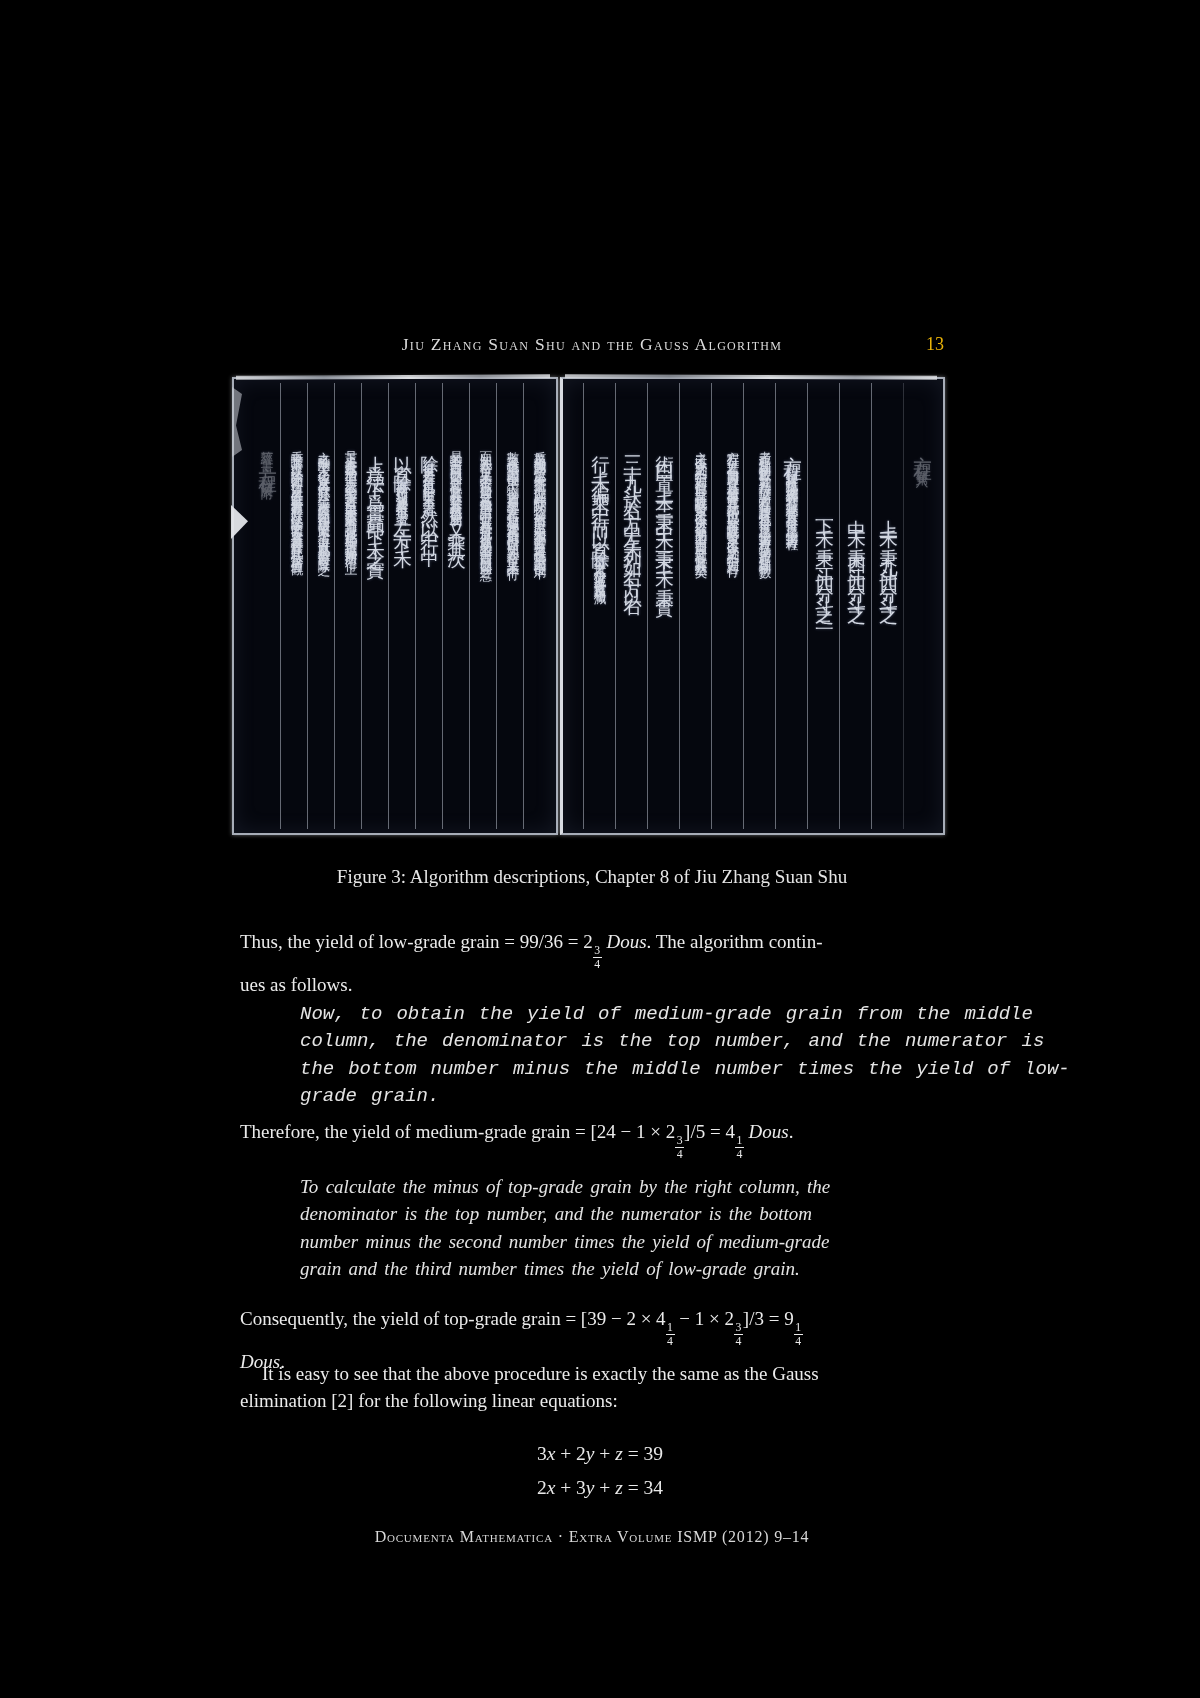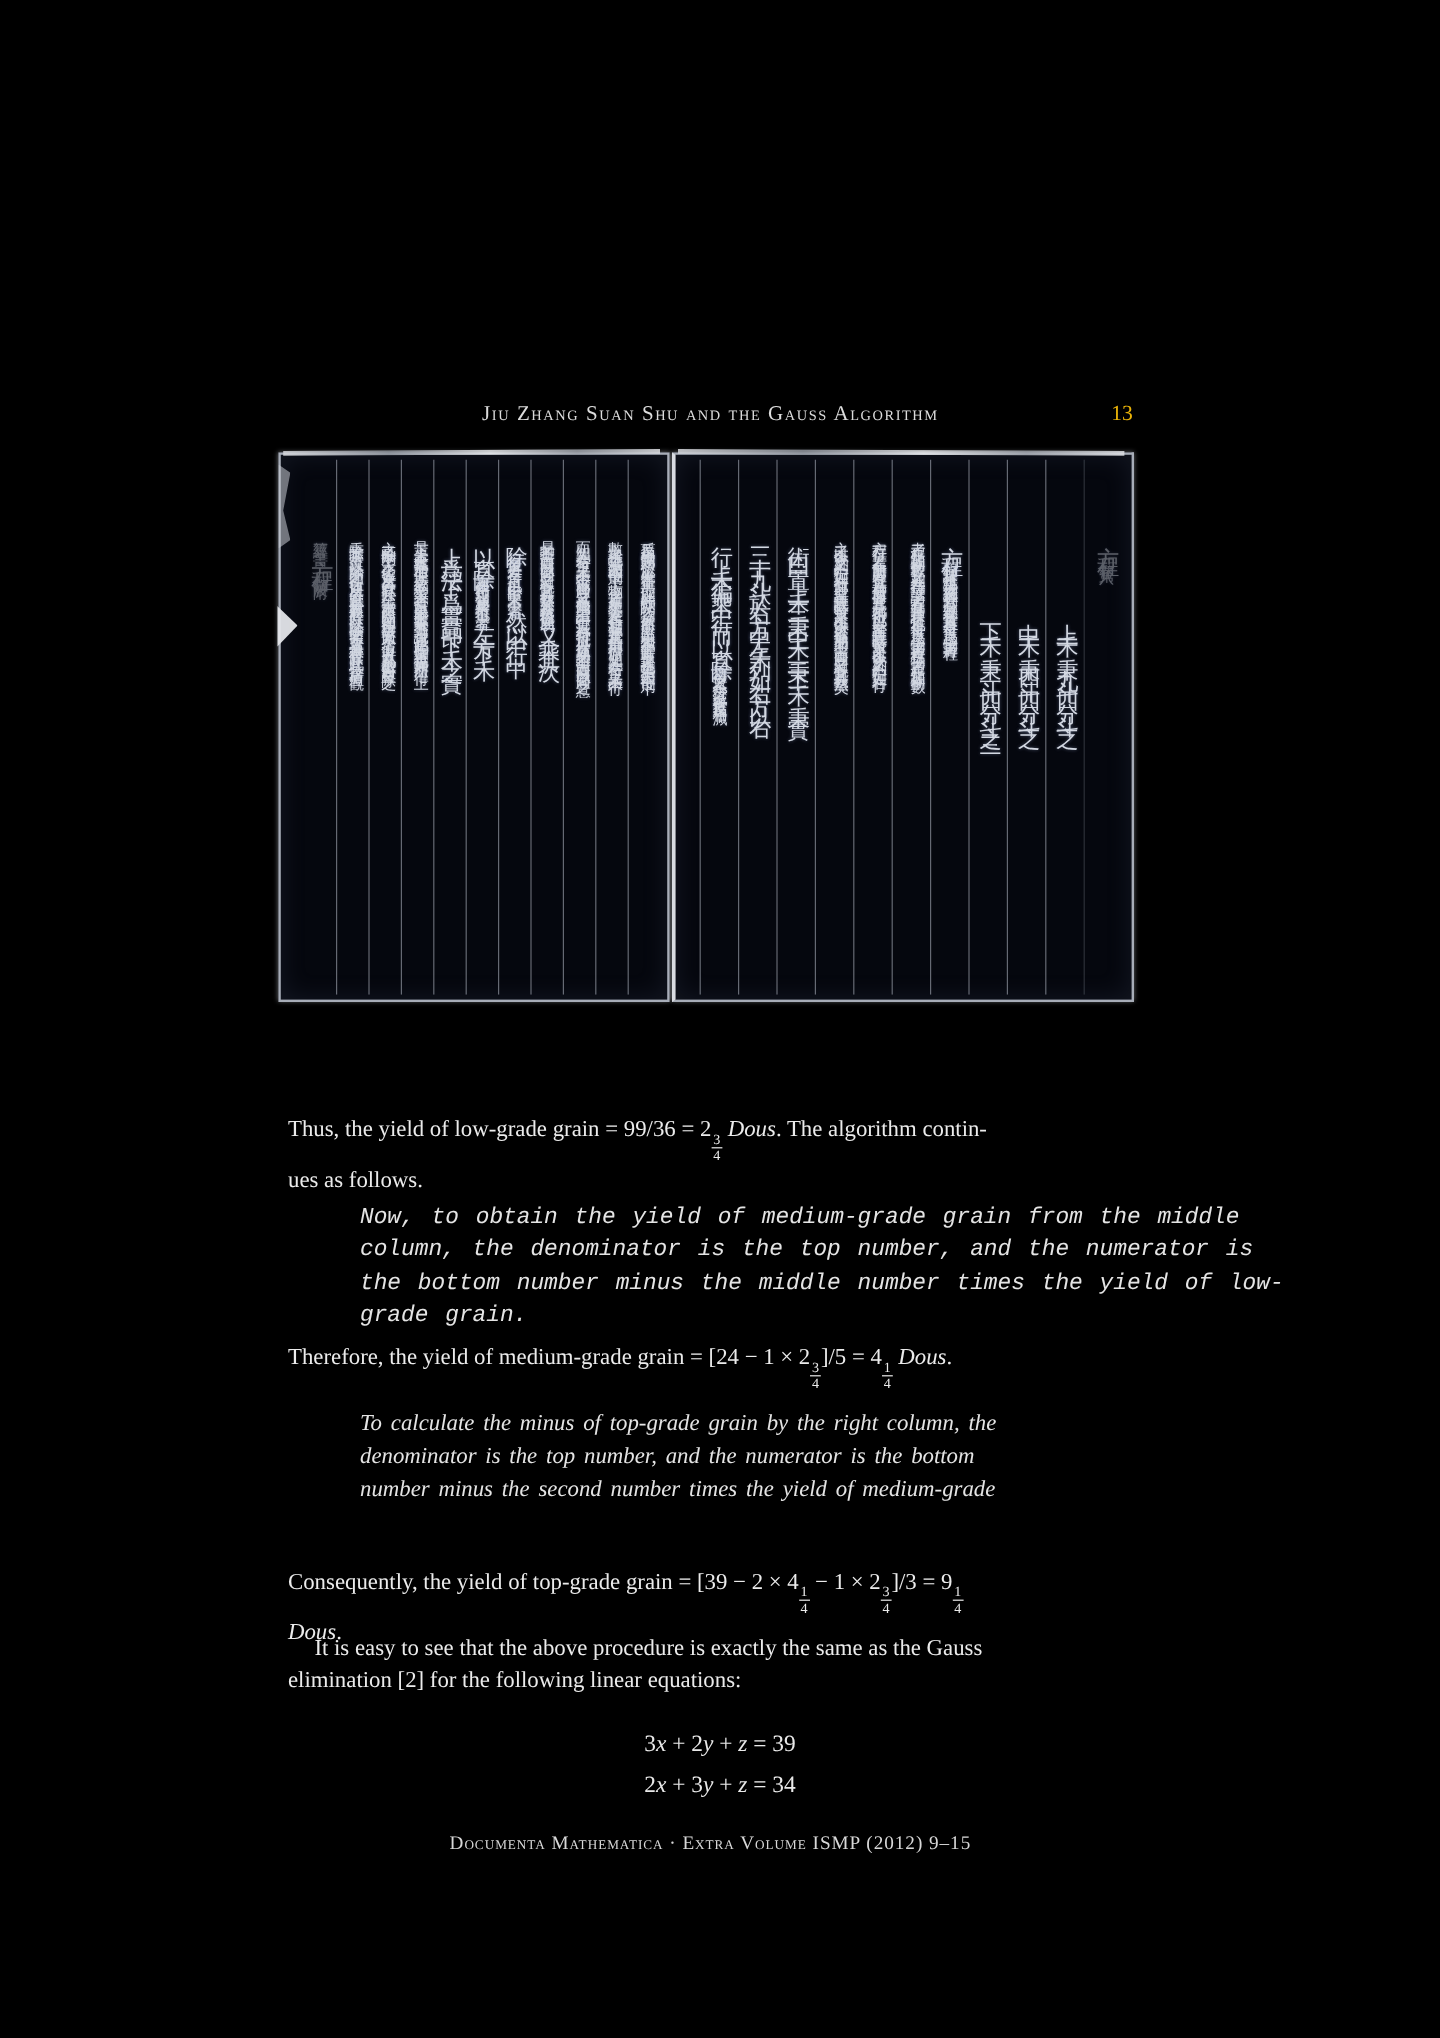--- a/index.html
+++ b/index.html
@@ -98,20 +98,21 @@
           <div class="fcol"><span class="sm">者三程皆如物數程之並列爲行故謂之方程其實課程也令每行爲率二物者再程三物者三程皆如物數</span></div>
           <div class="fcol"><span class="sm">方程行之左右無所同存且爲有所據而言耳此都術也以空言難曉故特繫之禾以決之又列中行如右行</span></div>
           <div class="fcol"><span class="sm">之禾以決之又列中行如右行而空言難曉故特繫之禾以決之可從簡易而不言齊同之意觀之其義然矣</span></div>
           <div class="fcol"><span class="lg">術曰置上禾三秉中禾二秉下禾一秉實</span></div>
           <div class="fcol"><span class="lg">三十九斗於右方中左禾列如右方以右</span></div>
           <div class="fcol"><span class="lg">行上禾徧乘中行而以直除</span><span class="sm">爲衍之意令少行減多行反覆相減</span></div>
         </div>
     </div>
   </div>
 
+  <div class="caption">Figure 3: Algorithm descriptions, Chapter 8 of Jiu Zhang Suan Shu</div>
 
   <div class="para" style="top:928px;">
       <div class="tline">Thus, the yield of low-grade grain = 99/36 = 2<span class="frac">
           <span class="fn">3</span>
           <span class="fd">4</span>
         </span> <i>Dous</i>. The algorithm contin-</div>
       <div class="tline">ues as follows.</div>
     </div>
 
   <div class="para quote" style="top:1001px;font-family:Liberation Mono, monospace;">
@@ -128,20 +129,21 @@
         </span>]/5 = 4<span class="frac">
           <span class="fn">1</span>
           <span class="fd">4</span>
         </span> <i>Dous</i>.</div>
     </div>
 
   <div class="para quote" style="top:1173px;">
       <div class="tline">To calculate the minus of top-grade grain by the right column, the</div>
       <div class="tline">denominator is the top number, and the numerator is the bottom</div>
       <div class="tline">number minus the second number times the yield of medium-grade</div>
+      <div class="tline">grain and the third number times the yield of low-grade grain.</div>
     </div>
 
   <div class="para" style="top:1305px;">
       <div class="tline">Consequently, the yield of top-grade grain = [39 − 2 × 4<span class="frac">
           <span class="fn">1</span>
           <span class="fd">4</span>
         </span> − 1 × 2<span class="frac">
           <span class="fn">3</span>
           <span class="fd">4</span>
         </span>]/3 = 9<span class="frac">
@@ -154,15 +156,15 @@
   <div class="para indent-first" style="top:1360px;">
       <div class="tline">It is easy to see that the above procedure is exactly the same as the Gauss</div>
       <div class="tline">elimination [2] for the following linear equations:</div>
     </div>
 
   <div class="eqs">
       <div class="tline">3<i>x</i> + 2<i>y</i> + <i>z</i> = 39</div>
       <div class="tline">2<i>x</i> + 3<i>y</i> + <i>z</i> = 34</div>
     </div>
 
-  <div class="footer">Documenta Mathematica · Extra Volume ISMP (2012) 9–15</div>
+  <div class="footer">Documenta Mathematica · Extra Volume ISMP (2012) 9–14</div>
 
 </div>
 
 </body></html>

